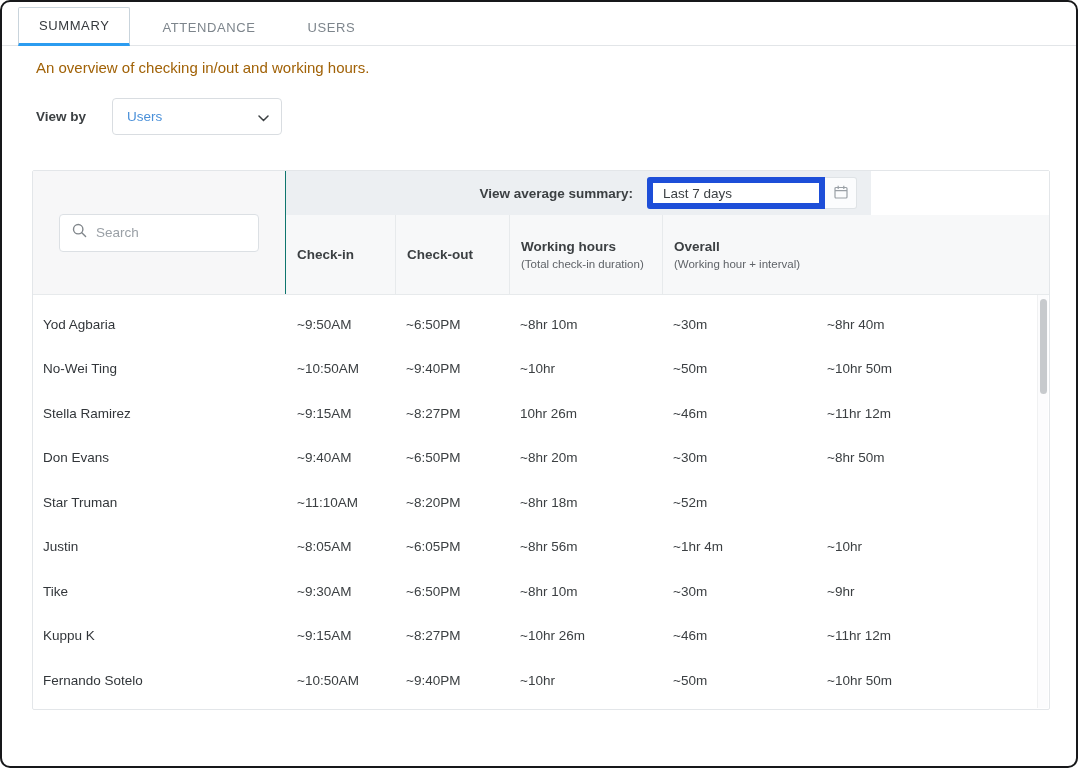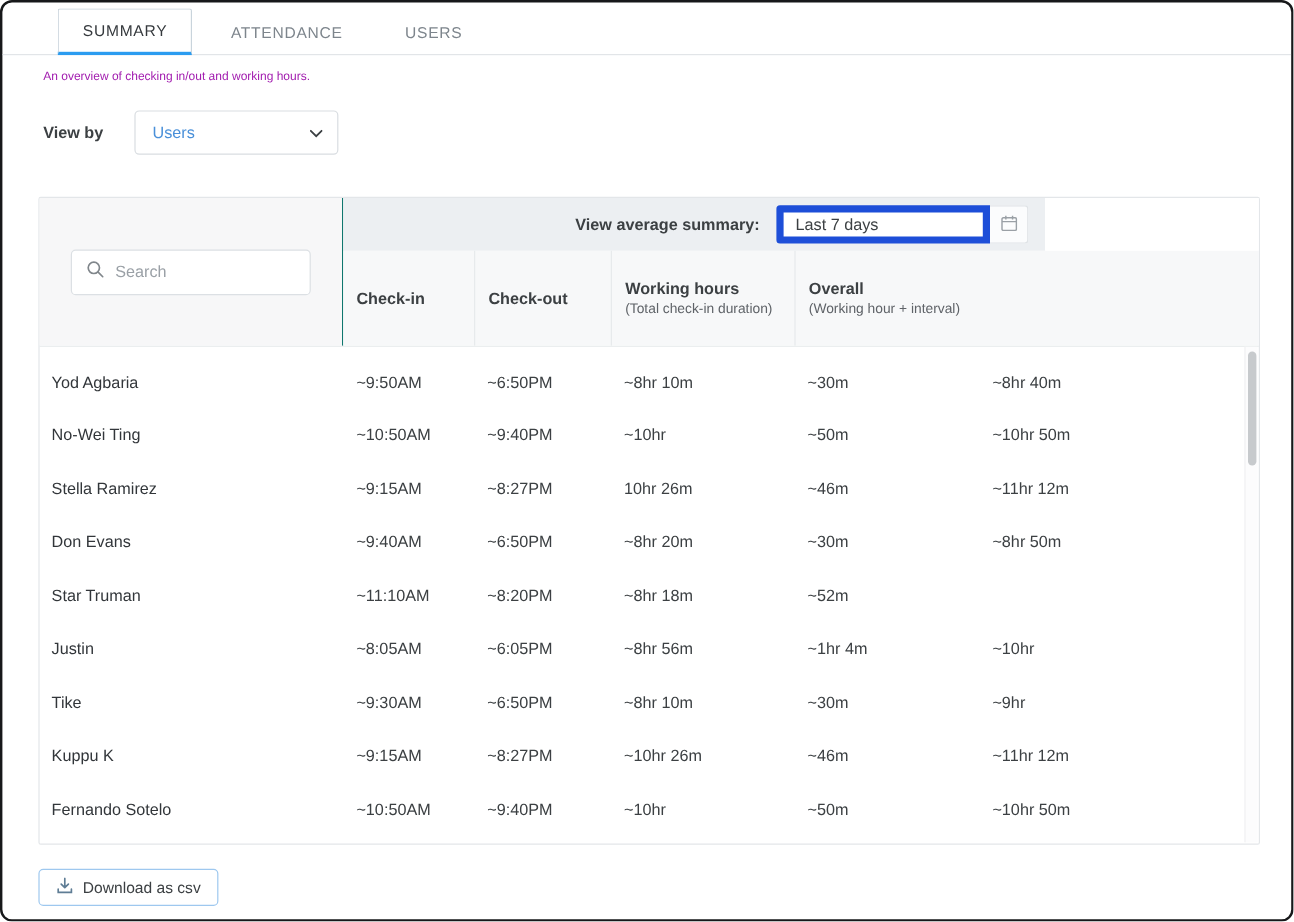--- a/index.html
+++ b/index.html
@@ -13,21 +13,21 @@
     border:2px solid #17181a;
     border-radius:10px;
     overflow:hidden;
     background:#fff;
     position:relative;
   }
 
   
   .tabbar {
     display:flex; align-items:flex-end;
-    padding:7px 0 0 46px;
+    padding:7px 0 0 16px;
     border-bottom:1px solid #e2e5e8;
     height:44px;
   }
   .tab {
     padding:10px 20px;
     font-size:13px; letter-spacing:0.6px;
     color:#7d858c;
     cursor:pointer;
     white-space:nowrap;
   }
@@ -37,21 +37,21 @@
     border:1px solid #c9d4dc;
     border-bottom:3px solid #2b9cf0;
     margin-bottom:-1px;
     border-radius:2px 2px 0 0;
   }
   .tab + .tab { margin-left:12px; }
 
   
   .subtitle {
     margin:13px 0 0 34px;
-    font-size:10px; color:#a21caf;
+    font-size:15px; color:#a16207;
   }
   .viewby-row {
     margin:22px 0 0 34px;
     display:flex; align-items:center;
   }
   .viewby-label { font-size:13.5px; font-weight:bold; color:#3c4043; }
   .select {
     margin-left:26px;
     width:170px; height:37px;
     border:1px solid #d9dde1; border-radius:4px;
@@ -334,23 +334,14 @@
     <div>~50m</div>
     <div>~10hr 50m</div>
   </div>
 </div>
 
     <div class="scrollbar">
       <div class="scroll-thumb"></div>
     </div>
   </div>
 
-  <button class="download-btn">
-    <span>
-      <svg width="14" height="14" viewBox="0 0 14 14">
-          <path d="M7 1v7.2M4 5.7L7 8.7 10 5.7" stroke="#5f7d95" stroke-width="1.4" fill="none" stroke-linecap="round" stroke-linejoin="round"></path>
-          <path d="M1.5 10v2.6h11V10" stroke="#5f7d95" stroke-width="1.4" fill="none" stroke-linecap="round"></path>
-        </svg>
-    </span>
-    <span>Download as csv</span>
-  </button>
 
 </div>
 
 </body></html>

